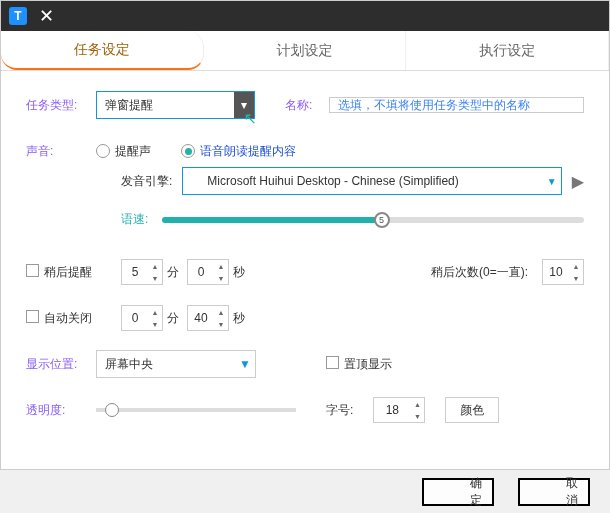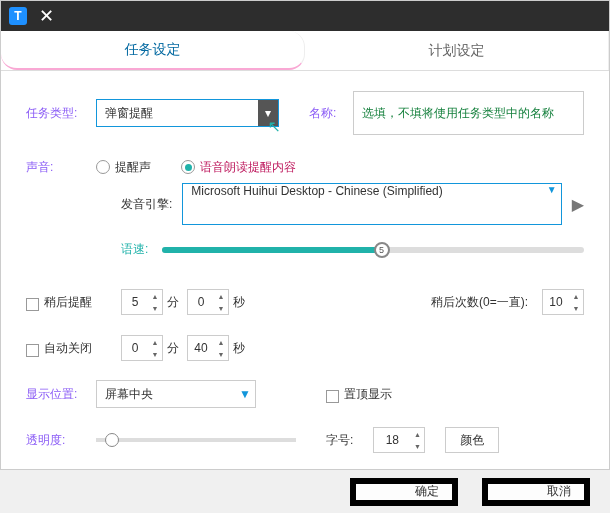--- a/index.html
+++ b/index.html
@@ -3,77 +3,78 @@
 <meta charset="utf-8">
 <style>
 * { box-sizing: border-box; margin: 0; padding: 0; font-family: "Microsoft YaHei", sans-serif; }
 body { width: 610px; height: 513px; background: #fff; font-size: 12px; color: #333; overflow: hidden; border: 1px solid #ccc; }
 .titlebar { height: 30px; background: #2d2d2d; display: flex; align-items: center; padding: 0 8px; }
 .titlebar .logo { width: 18px; height: 18px; background: #1e90ff; border-radius: 3px; display: flex; align-items: center; justify-content: center; color: #fff; font-weight: bold; font-size: 12px; margin-right: 8px; }
 .titlebar .title { color: #fff; font-size: 13px; flex: 1; }
 .titlebar .close { color: #fff; font-size: 18px; cursor: pointer; padding: 0 4px; }
 .tabs { height: 40px; display: flex; border-bottom: 1px solid #ddd; }
 .tab { flex: 1; display: flex; align-items: center; justify-content: center; font-size: 14px; color: #666; cursor: pointer; border-right: 1px solid #eee; }
-.tab.active { color: #0369a1; border-bottom: 2px solid #f9a8d4; border-radius: 16px; }
+.tab.active { color: #a16207; border-bottom: 2px solid #f97316; border-radius: 16px; }
 .content { padding: 20px 25px; }
 .row { display: flex; align-items: center; margin-bottom: 18px; min-height: 28px; }
 .label { width: 70px; color: #8b5cf6; }
 .combo { height: 28px; border: 1px solid #1296db; display: flex; align-items: center; padding: 0 8px; position: relative; background: #fff; }
 .combo.plain { border-color: #ccc; }
 .combo .arrow { position: absolute; right: 0; top: 0; width: 20px; height: 100%; display: flex; align-items: center; justify-content: center; }
 .combo .arrow.filled { background: #555; color: #fff; }
 .combo .arrow.teal { color: #1296db; }
 .cursor-hand { position: absolute; right: -3px; bottom: -10px; font-size: 16px; color: #20b2aa; pointer-events: none; }
-.textinput { height: 44px; border: 1px solid #ccc; padding: 0 8px; color: #15803d; display: flex; align-items: center; background: #fff; }
+.textinput { height: 16px; border: 1px solid #ccc; padding: 0 8px; color: #3b82f6; display: flex; align-items: center; background: #fff; }
 .textbox-lg { height: 40px; border: 1px solid #ccc; display: flex; align-items: center; justify-content: center; color: #555; letter-spacing: 2px; background: #fff; }
 .radio { display: inline-flex; align-items: center; margin-right: 30px; cursor: pointer; }
 .radio .dot { width: 14px; height: 14px; border: 1px solid #999; border-radius: 50%; margin-right: 5px; display: flex; align-items: center; justify-content: center; }
 .radio.checked .dot::after { content: ""; width: 7px; height: 7px; background: #20b2aa; border-radius: 50%; }
-.radio.checked { color: #be185d; }
+.radio.checked { color: #1d4ed8; }
 .engine-row { margin-left: 95px; display: flex; align-items: center; margin-bottom: 16px; }
 .engine-row .elabel { margin-right: 10px; color: #333; }
-.engine-combo { flex: 1; height: 42px; border: 1px solid #1296db; display: flex; align-items: flex-start; padding: 0 8px; position: relative; color: #333; }
+.engine-combo { flex: 1; height: 28px; border: 1px solid #1296db; display: flex; align-items: center; padding: 0 24px; position: relative; color: #333; }
 .engine-combo .arrow { position: absolute; right: 4px; color: #1296db; font-size: 10px; }
 .play-btn { margin-left: 10px; color: #777; font-size: 16px; cursor: pointer; }
 .slider-row { margin-left: 95px; display: flex; align-items: center; margin-bottom: 30px; }
 .slider-row .slabel { margin-right: 14px; color: #20b2aa; }
 .slider { flex: 1; height: 6px; background: #ddd; position: relative; border-radius: 3px; }
 .slider .fill { position: absolute; left: 0; top: 0; height: 100%; background: #20b2aa; border-radius: 3px; }
 .slider .thumb { position: absolute; top: -5px; width: 16px; height: 16px; background: #fff; border: 2px solid #888; border-radius: 50%; transform: translateX(-50%); display: flex; align-items: center; justify-content: center; font-size: 9px; color: #555; }
-.checkbox { display: inline-flex; align-items: flex-end; cursor: pointer; }
+.checkbox { display: inline-flex; align-items: flex-start; cursor: pointer; }
 .checkbox .box { width: 13px; height: 13px; border: 1px solid #999; margin-right: 5px; background: #fff; }
 .spinner { width: 42px; height: 26px; border: 1px solid #ccc; display: inline-flex; align-items: center; position: relative; background: #fff; }
 .spinner .val { flex: 1; text-align: center; }
 .spinner .arrows { width: 14px; display: flex; flex-direction: column; font-size: 7px; color: #666; line-height: 1; }
 .spinner .arrows span { height: 12px; display: flex; align-items: center; justify-content: center; cursor: pointer; }
 .unit { margin: 0 8px 0 4px; }
 .slider2 { width: 200px; height: 4px; background: #ddd; position: relative; }
 .slider2 .thumb { position: absolute; top: -5px; width: 14px; height: 14px; background: #fff; border: 1px solid #888; border-radius: 50%; transform: translateX(-50%); }
 .btn { height: 26px; padding: 0 14px; border: 1px solid #ccc; background: #fff; display: inline-flex; align-items: center; justify-content: center; cursor: pointer; }
 .footer { position: absolute; bottom: 0; left: 0; right: 0; height: 44px; background: #f0f0f0; border-top: 1px solid #ccc; display: flex; align-items: center; justify-content: flex-end; padding: 0 20px; gap: 24px; }
-.footer .fbtn { width: 108px; height: 28px; border: 6px solid #000000; background: #fdfdfd; display: flex; align-items: center; justify-content: center; cursor: pointer; padding-left: 46px; }
+.footer .fbtn { width: 72px; height: 28px; border: 2px solid #000000; background: #fdfdfd; display: flex; align-items: center; justify-content: center; cursor: pointer; padding-left: 46px; }
 </style>
 </head>
 <body>
 
 <div class="titlebar">
   <div class="logo">T</div>
   <div class="close">✕</div>
 </div>
 
 <div class="tabs">
   <div class="tab active">任务设定</div>
   <div class="tab">计划设定</div>
+  <div class="tab">执行设定</div>
 </div>
 
 <div class="content">
 
   <div class="row">
     <div class="label">任务类型:</div>
-    <div class="combo" style="width:183px">
+    <div class="combo" style="width:159px">
       <span>弹窗提醒</span>
       <div class="arrow filled">▾</div>
       <div class="cursor-hand">↖</div>
     </div>
     <div style="width:30px"></div>
     <div class="label" style="width:44px">名称:</div>
     <div class="textinput" style="flex:1">
       <span>选填，不填将使用任务类型中的名称</span>
     </div>
   </div>

